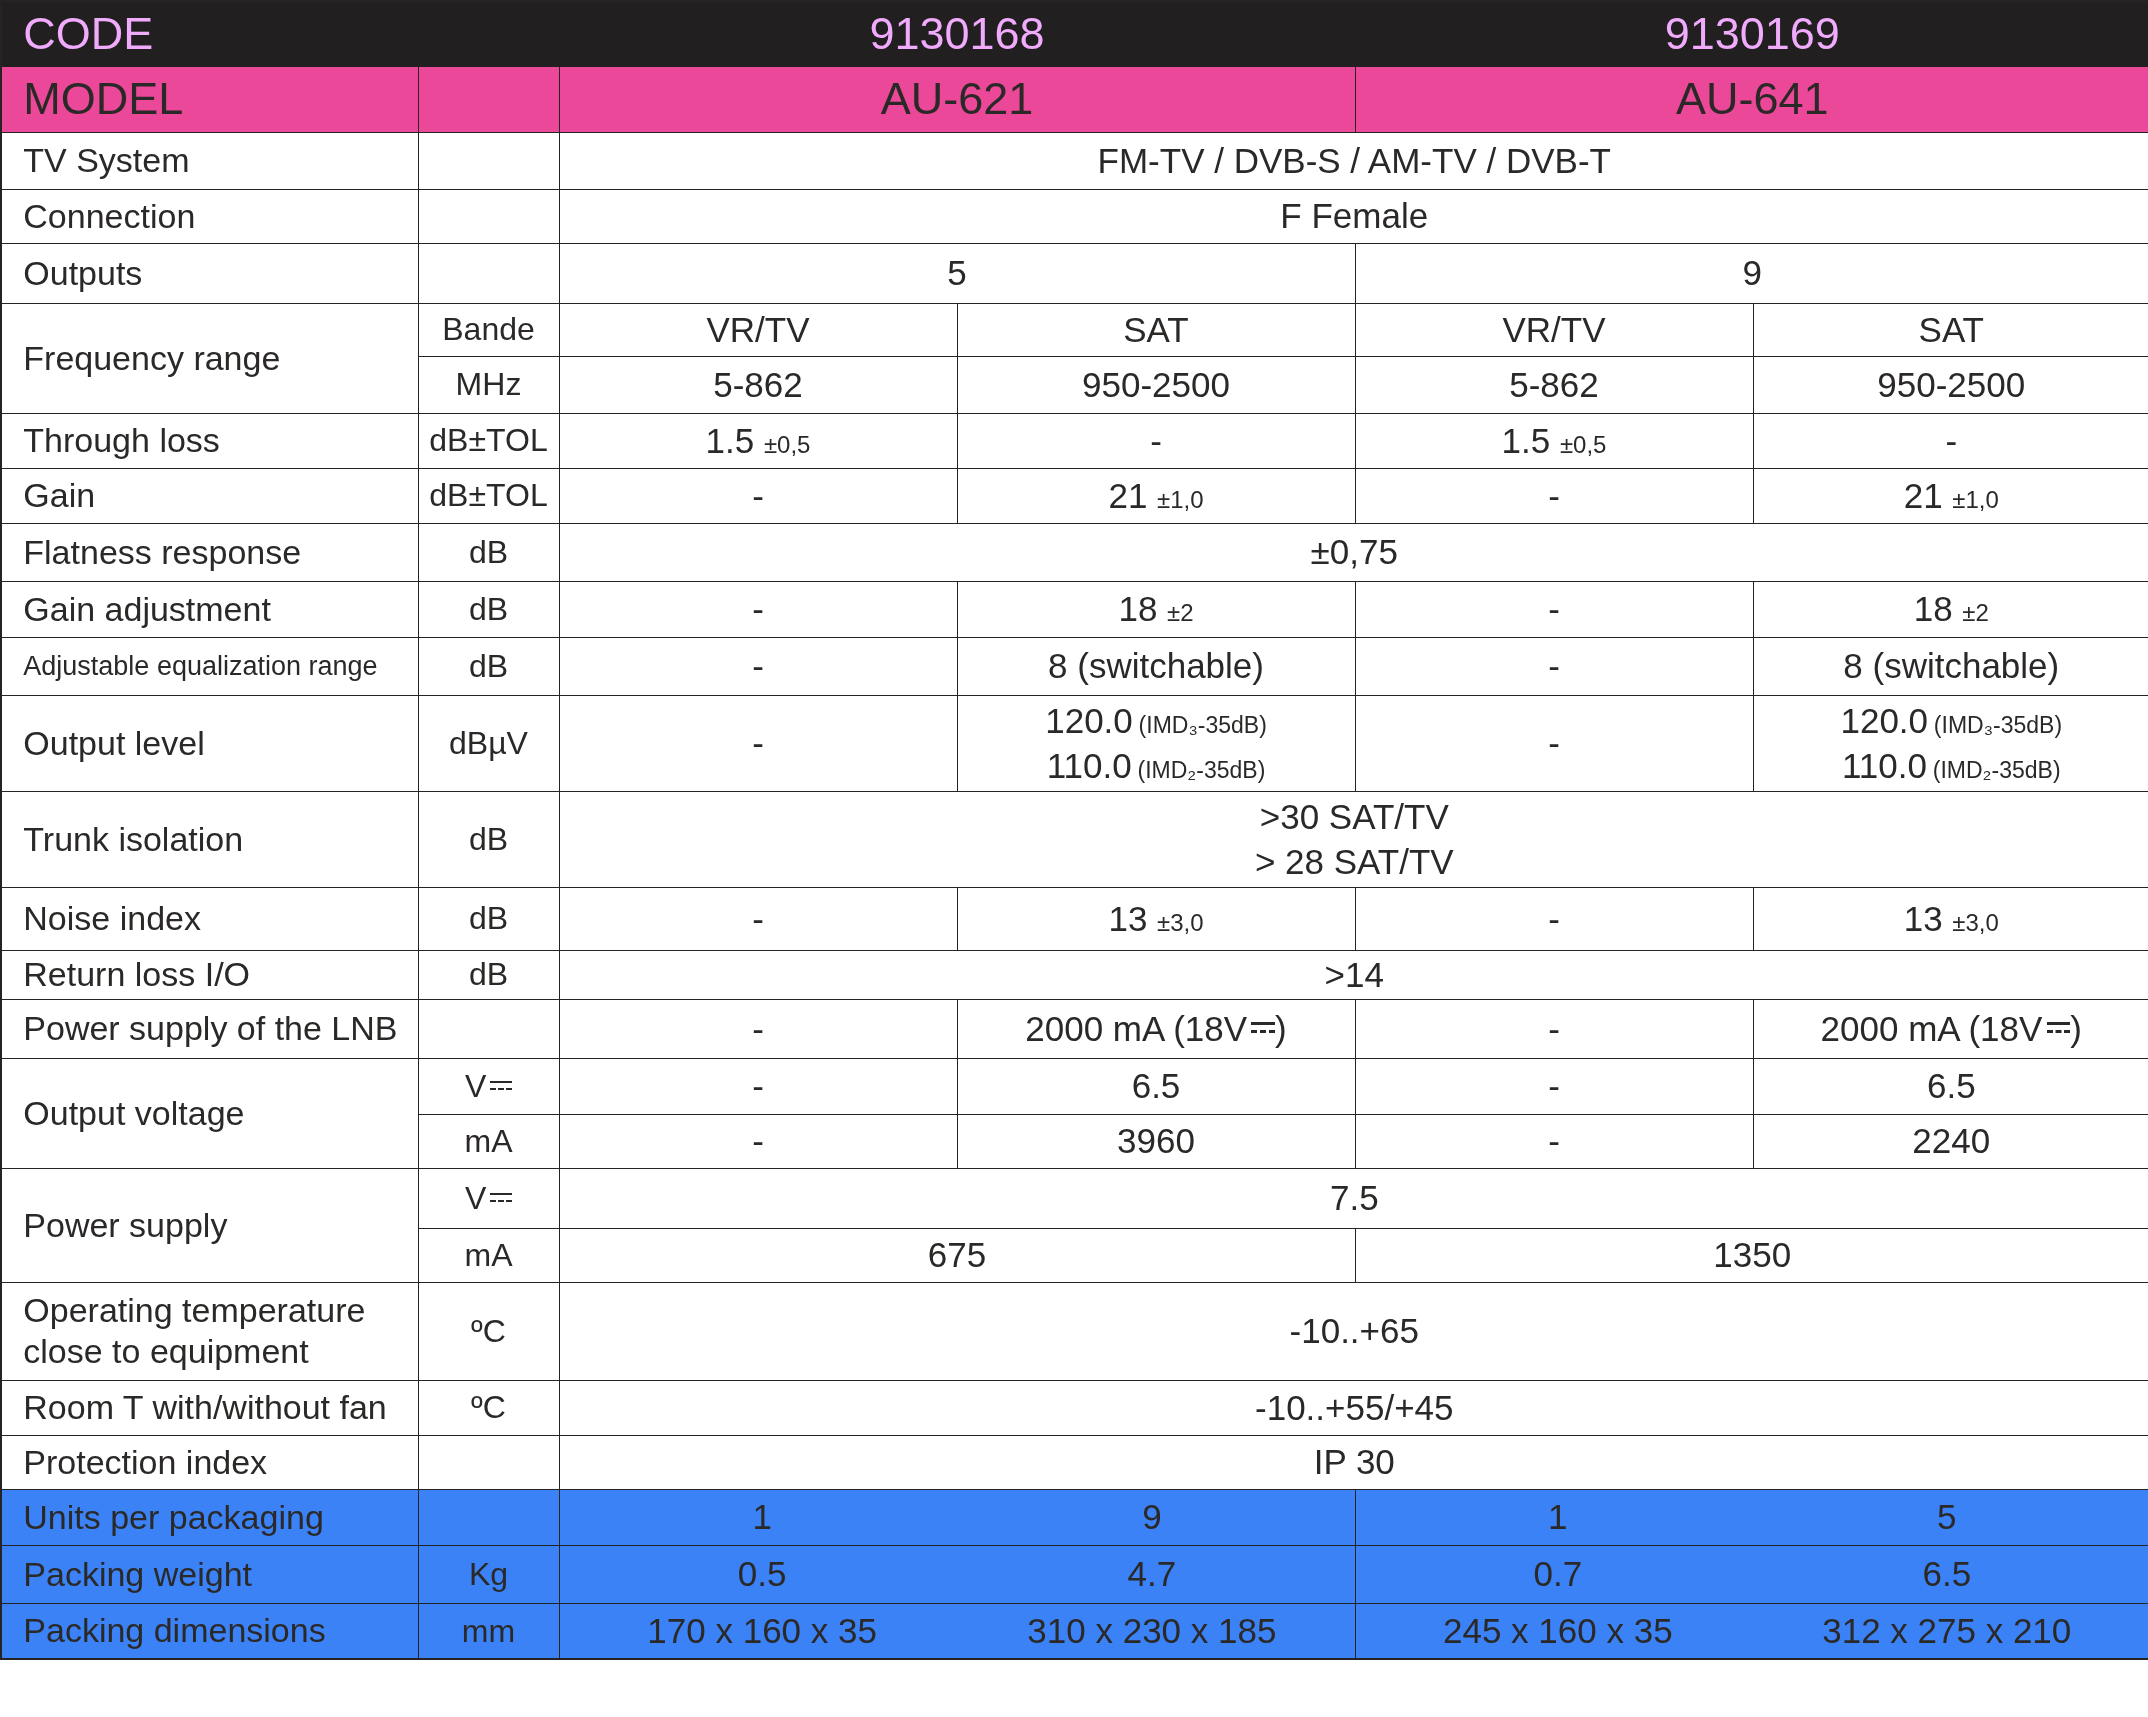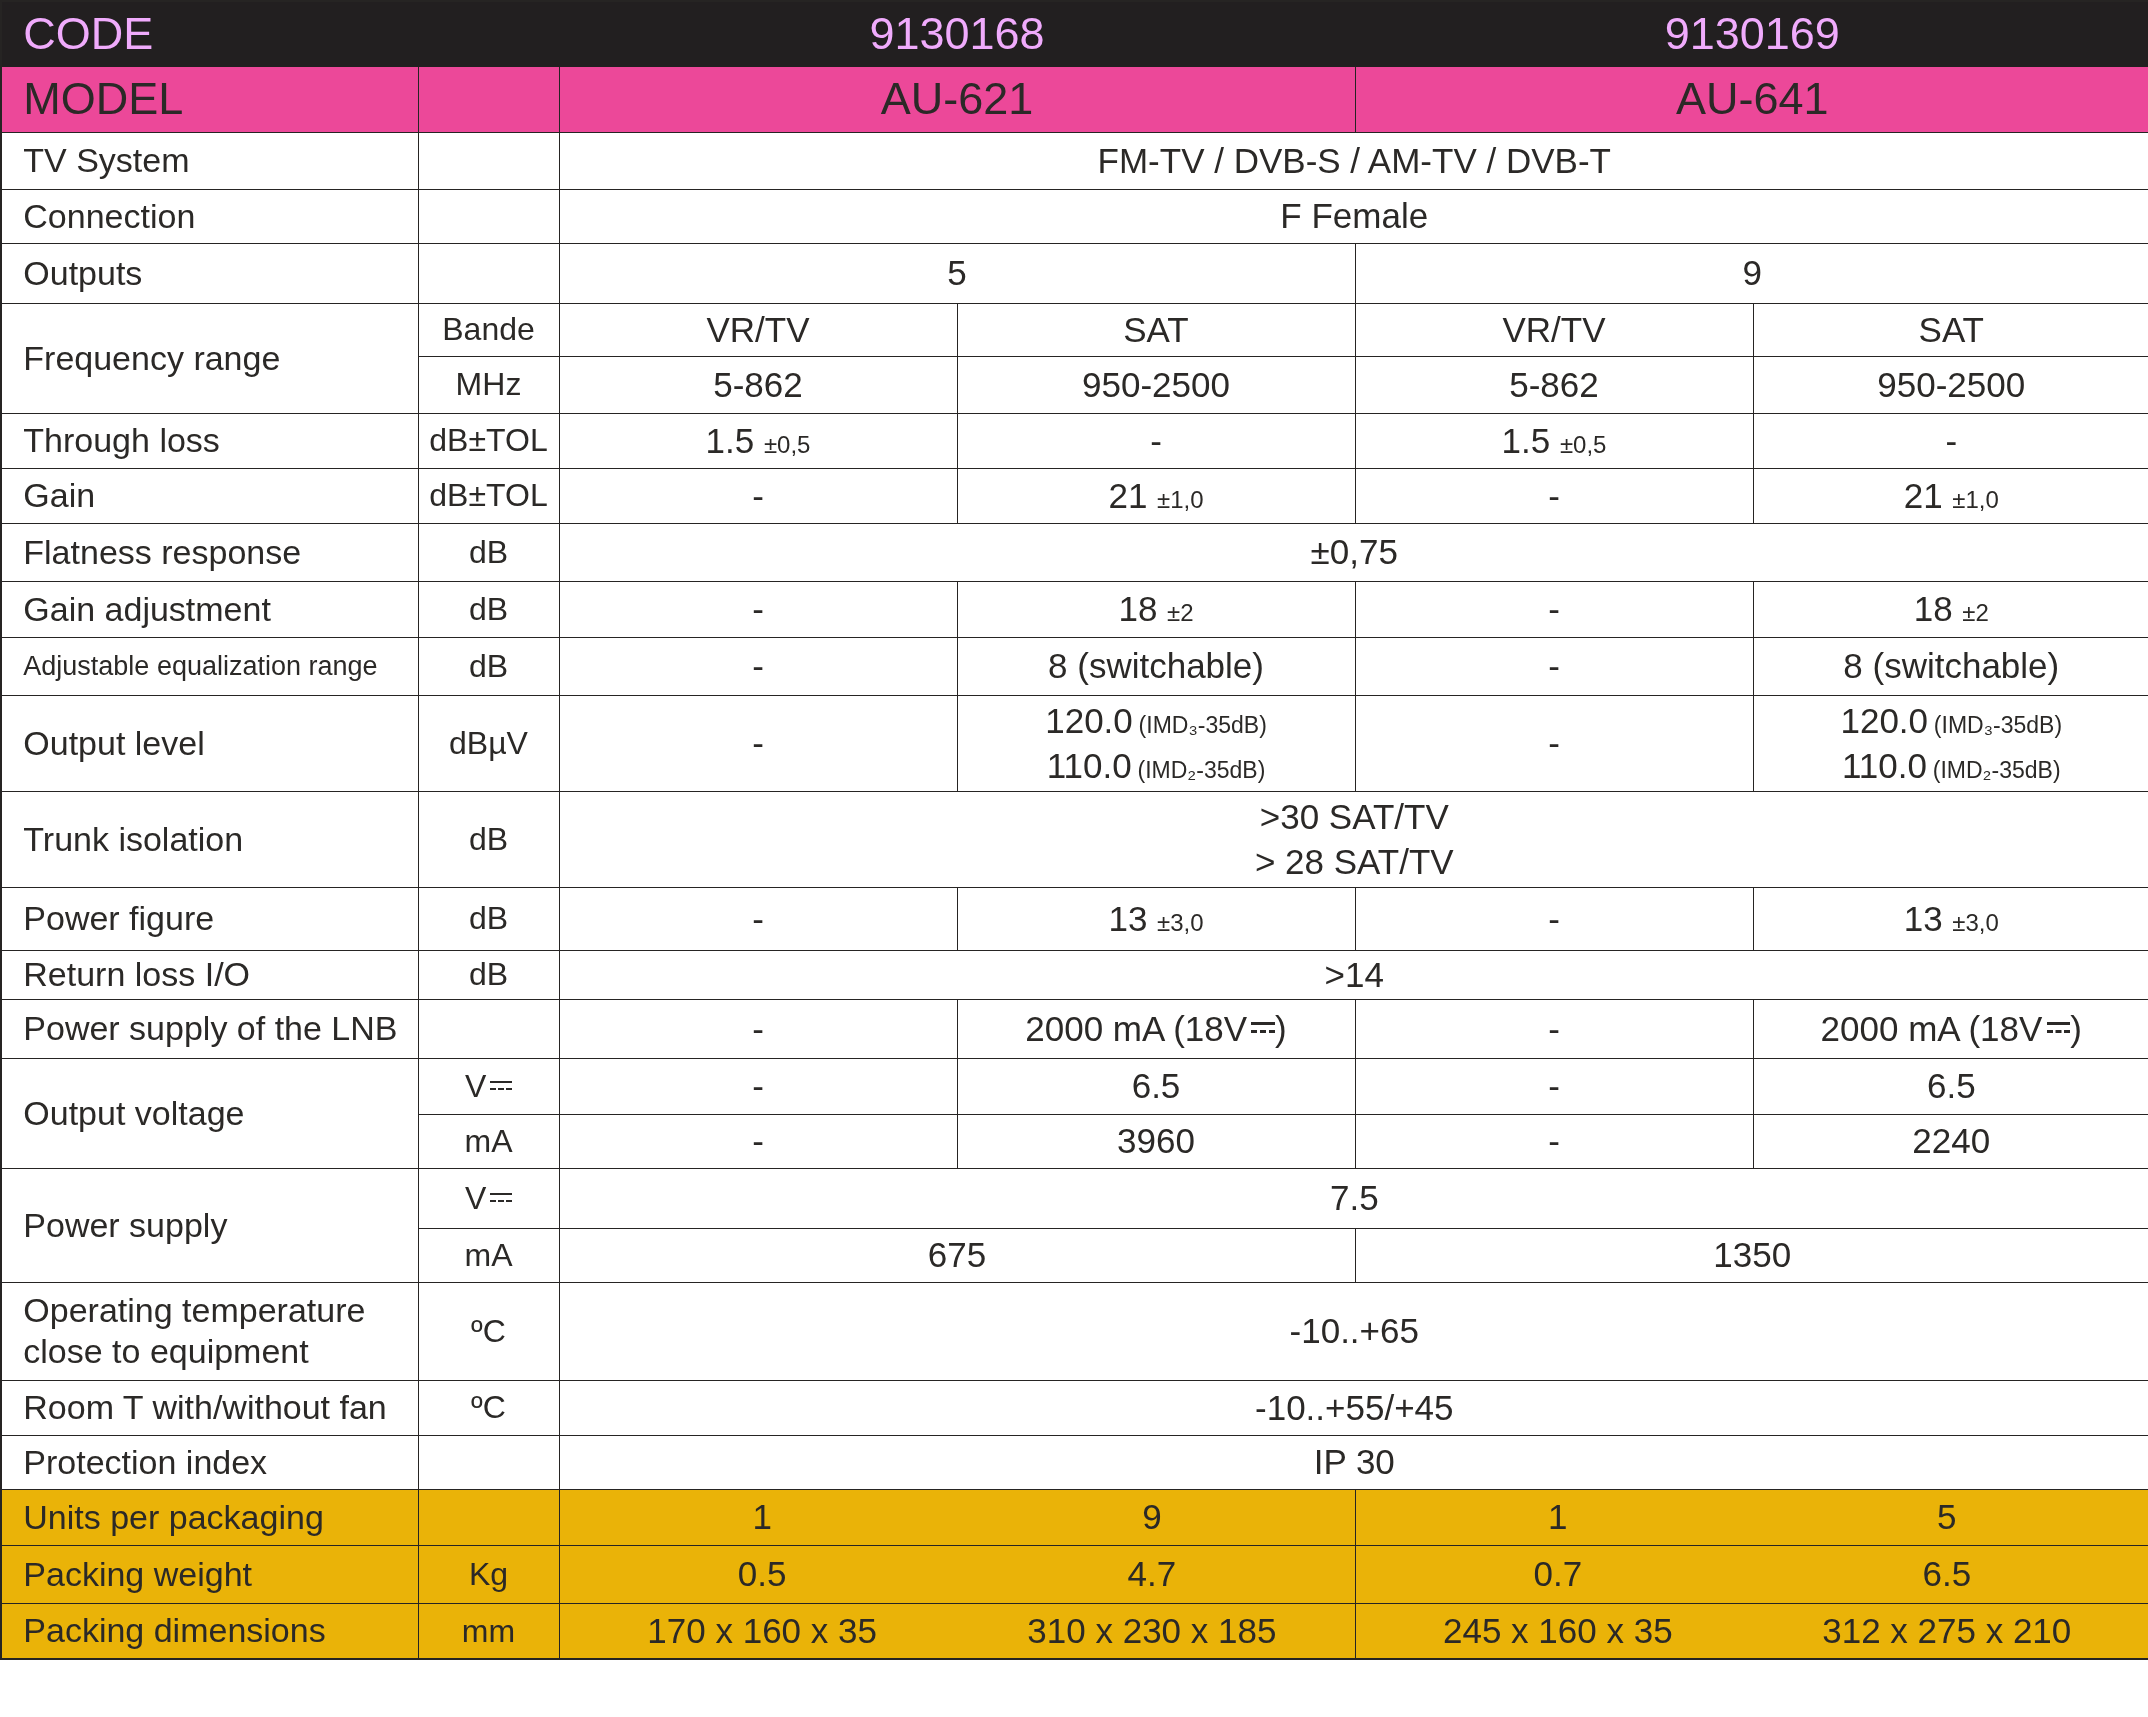--- a/index.html
+++ b/index.html
@@ -6,21 +6,21 @@
   .page{width:2148px;height:1718px;overflow:hidden;background:#fff;}
   table{width:2148px;table-layout:fixed;border-collapse:collapse;
         font-family:"Liberation Sans",sans-serif;color:#2b2927;
         border:2.9px solid #262423;}
   td{border:1.9px solid #262423;text-align:center;vertical-align:middle;
      font-size:35px;padding:0 7.8px;line-height:1.2;overflow:hidden;}
 
   
   tr[data-row="code"] td{background:#221f20;color:#f0abfc;border-color:#221f20;font-size:45px;}
   tr[data-row="model"] td{background:#ec4899;font-size:45px;}
-  tr.shade td{background:#eab308;}
+  tr.shade td{background:#3b82f6;}
 
   td.label{text-align:left;padding-left:21.3px;font-size:34px;}
   td.label.small{font-size:27px;}
   td.unit{font-size:32px;padding:0 1.9px;}
   .tol{font-size:24px;margin-left:9.7px;}
   .line{line-height:1.3;}
   .sm{font-size:23px;margin-left:5.8px;}
   .splitwrap{display:flex;width:100%;align-items:center;}
   .half{flex:1;text-align:center;}
 
@@ -168,21 +168,21 @@
         </tr>
         <tr data-row="trunk-isolation">
           <td class="label">Trunk isolation</td>
           <td class="unit"><span>dB</span></td>
           <td class="val" colspan="4">
             <div class="line"><span>&gt;30 SAT/TV</span></div>
             <div class="line"><span>&gt; 28 SAT/TV</span></div>
           </td>
         </tr>
         <tr data-row="noise-figure">
-          <td class="label">Power figure</td>
+          <td class="label">Noise index</td>
           <td class="unit"><span>dB</span></td>
           <td class="val"><span>-</span></td>
           <td class="val"><span class="main">13</span><span class="tol">±3,0</span></td>
           <td class="val"><span>-</span></td>
           <td class="val"><span class="main">13</span><span class="tol">±3,0</span></td>
         </tr>
         <tr data-row="return-loss">
           <td class="label">Return loss I/O</td>
           <td class="unit"><span>dB</span></td>
           <td class="val" colspan="4"><span>&gt;14</span></td>

